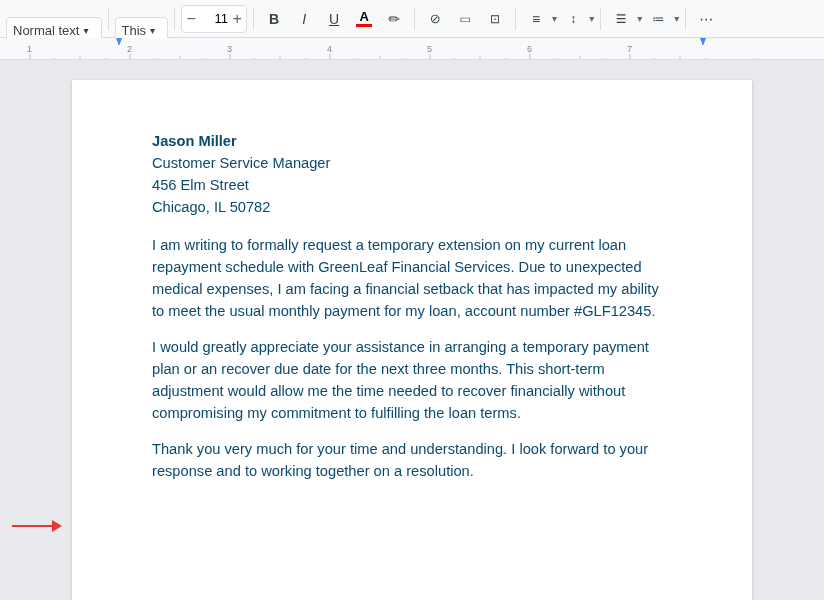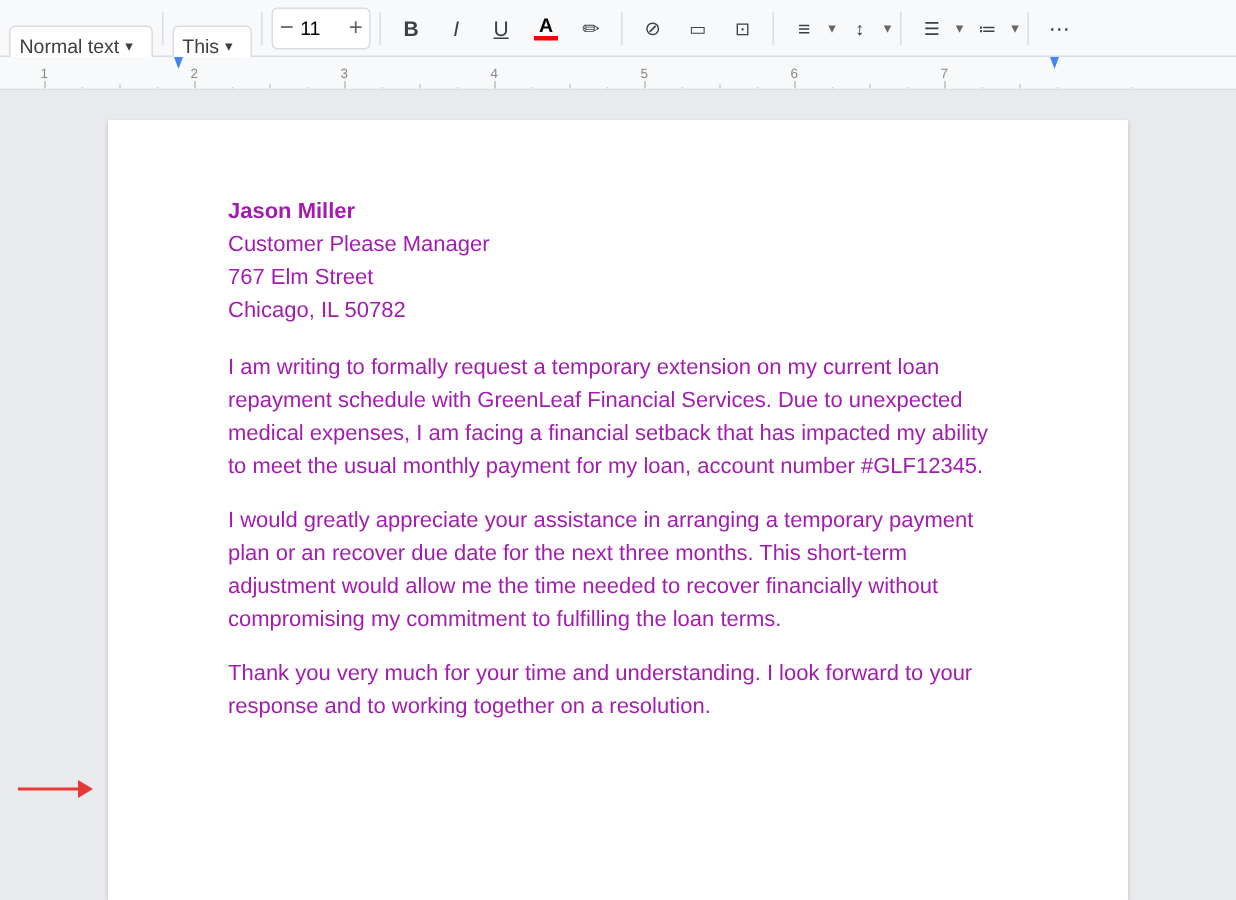--- a/index.html
+++ b/index.html
@@ -53,21 +53,21 @@
     .font-size-box {
       display: flex;
       align-items: center;
       border: 1px solid #dadce0;
       border-radius: 4px;
       height: 28px;
       background: white;
     }
     .font-size-val {
       width: 28px;
-      text-align: left;
+      text-align: right;
       font-size: 13px;
       border: none;
       outline: none;
     }
     .font-size-btn {
       width: 18px;
       height: 28px;
       display: flex;
       align-items: center;
       justify-content: center;
@@ -133,21 +133,21 @@
     .page {
       background: white;
       width: 680px;
       min-height: 520px;
       padding: 50px 80px;
       box-shadow: 0 1px 3px rgba(0,0,0,0.2);
       position: relative;
       font-family: Arial, sans-serif;
       font-size: 11pt;
       line-height: 1.5;
-      color: #a21caf;
+      color: #0c4a6e;
     }
 
     .letter-header { margin-bottom: 16px; }
     .letter-header .name { font-weight: bold; }
     .letter-body p { margin-bottom: 14px; }
 
     .cursor-arrow {
       position: absolute;
       left: -60px;
       bottom: 68px;
@@ -308,22 +308,22 @@
 <div class="doc-area">
   <div class="page">
 
     <div class="cursor-arrow">
       <div class="arrow-line"></div>
       <div class="arrow-head"></div>
     </div>
 
     <div class="letter-header">
       <div class="name">Jason Miller</div>
-      <div>Customer Please Manager</div>
-      <div>767 Elm Street</div>
+      <div>Customer Service Manager</div>
+      <div>456 Elm Street</div>
       <div>Chicago, IL 50782</div>
     </div>
 
     <div class="letter-body">
 
       <p>I am writing to formally request a temporary extension on my current loan repayment schedule with GreenLeaf Financial Services. Due to unexpected medical expenses, I am facing a financial setback that has impacted my ability to meet the usual monthly payment for my loan, account number #GLF12345.</p>
       <p>I would greatly appreciate your assistance in arranging a temporary payment plan or an recover due date for the next three months. This short-term adjustment would allow me the time needed to recover financially without compromising my commitment to fulfilling the loan terms.</p>
       <p>Thank you very much for your time and understanding. I look forward to your response and to working together on a resolution.</p>
     </div>
 

